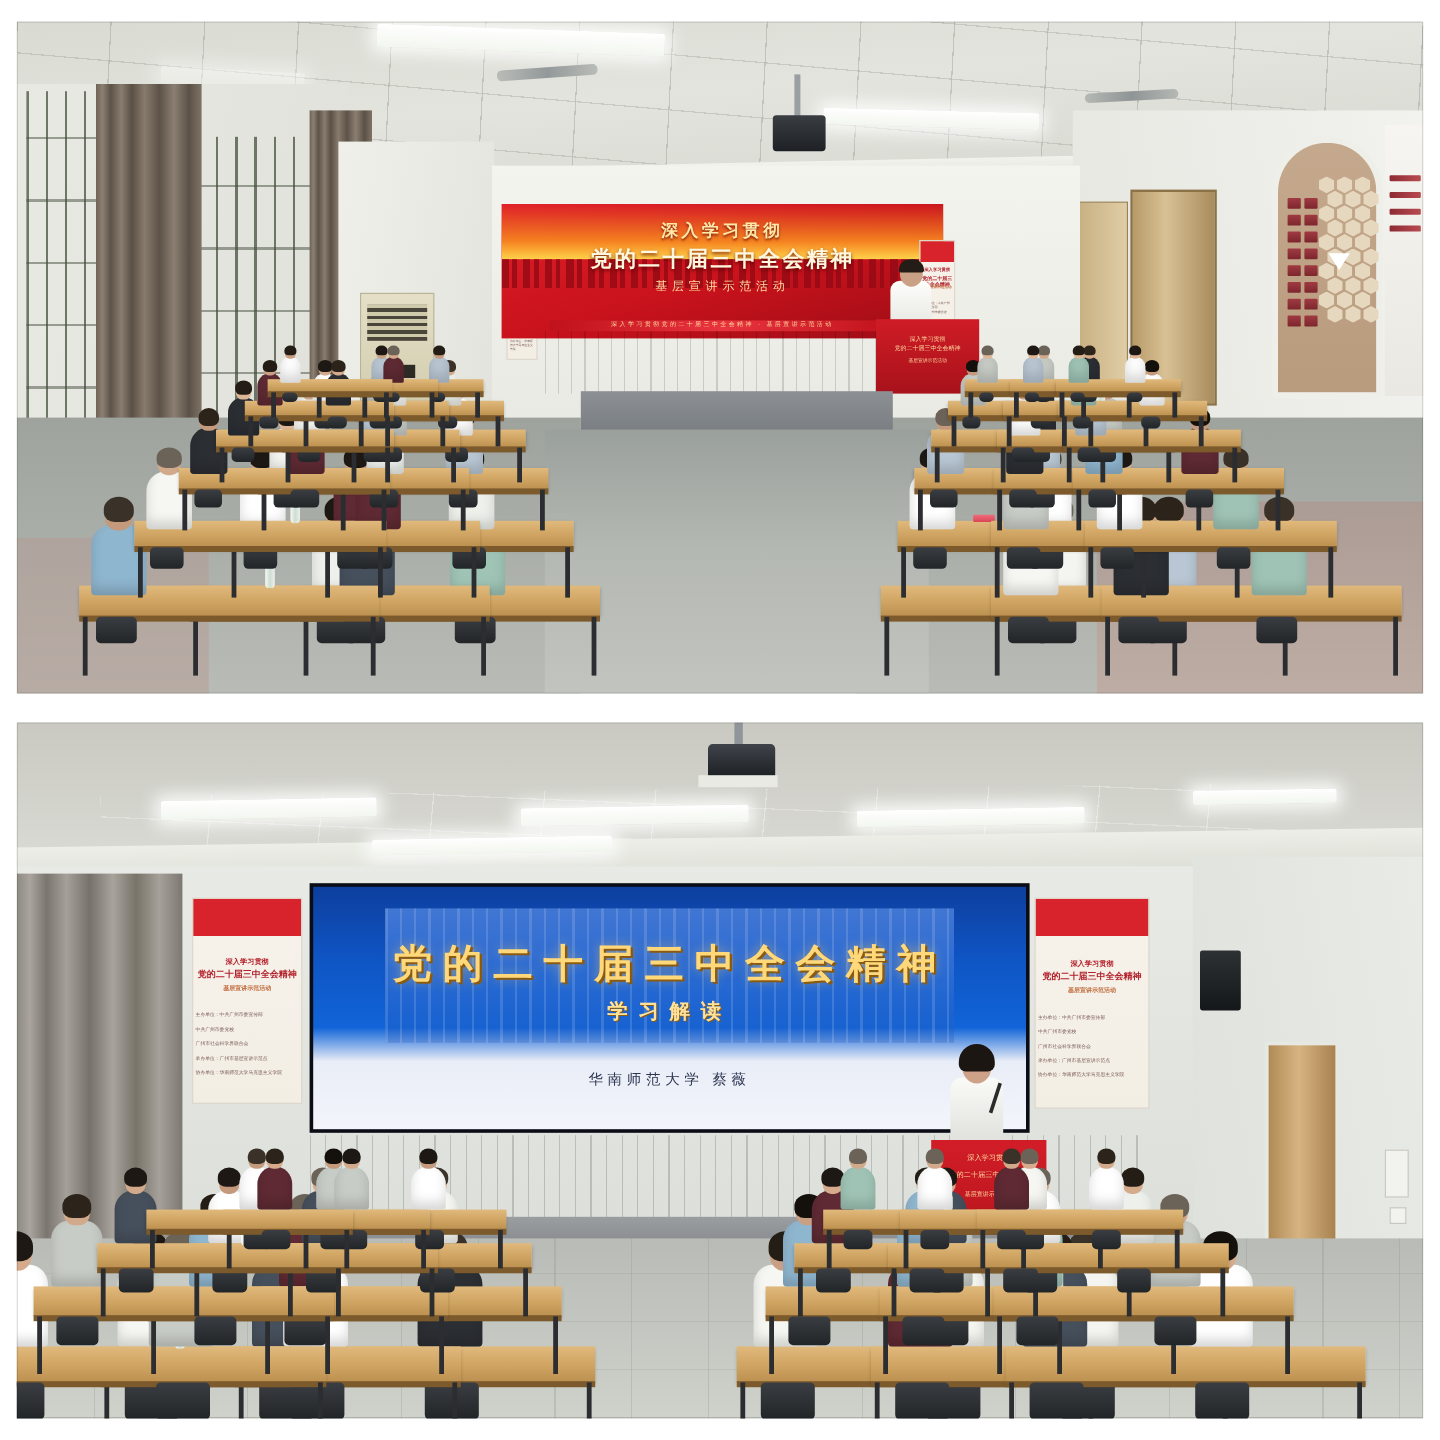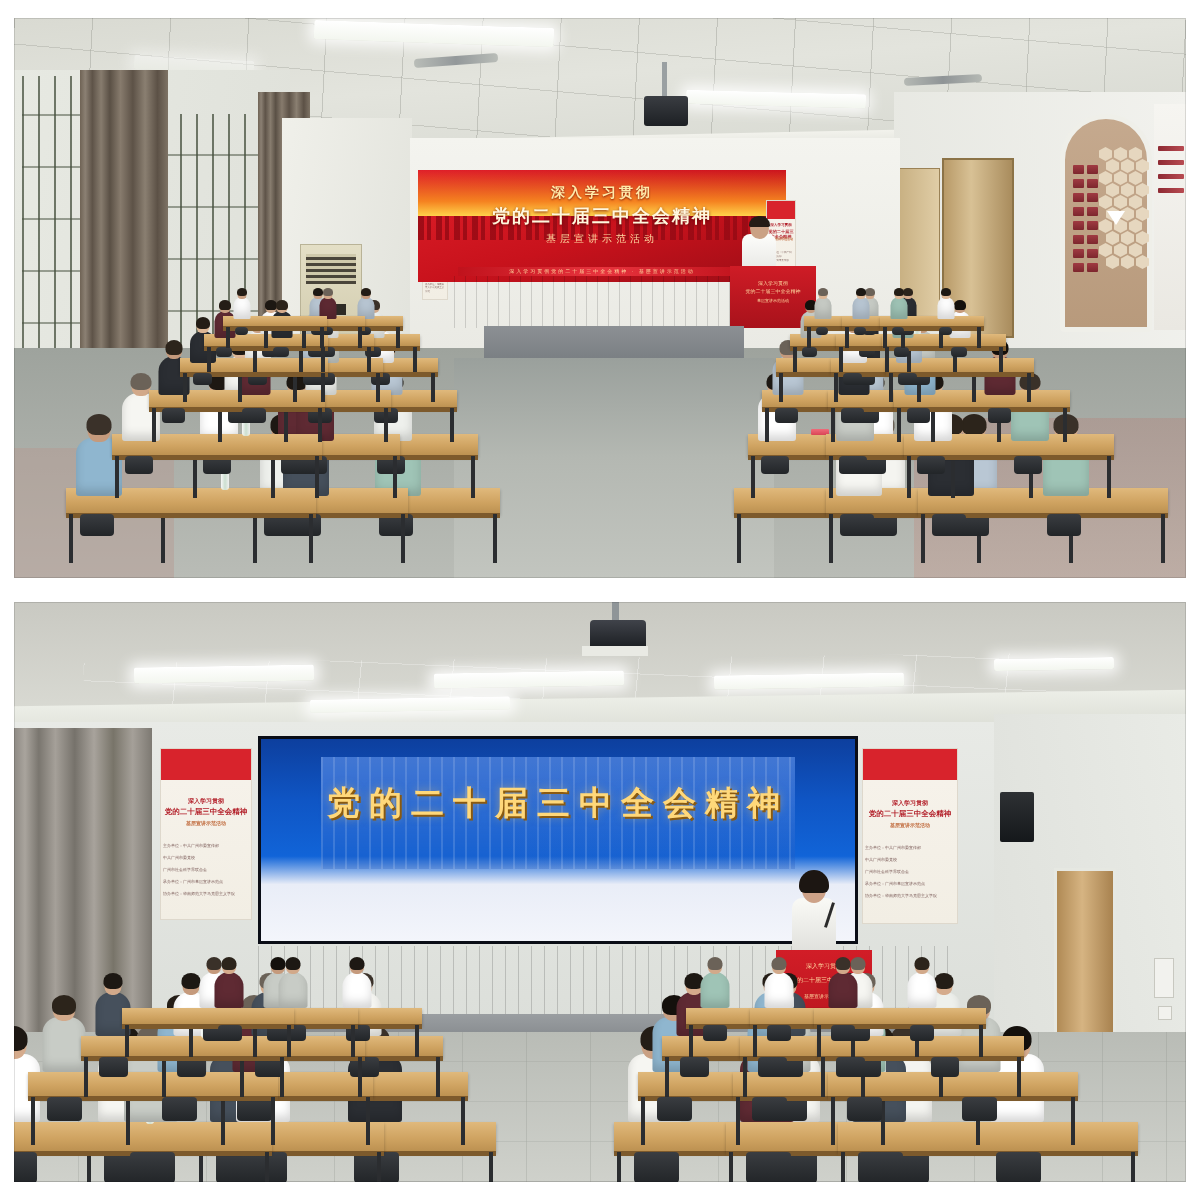--- a/index.html
+++ b/index.html
@@ -1191,20 +1191,22 @@
       <div class="sp-body" style="top:106px;font-size:4px">中共广州市委党校</div>
       <div class="sp-body" style="top:118px;font-size:4px">广州市社会科学界联合会</div>
       <div class="sp-body" style="top:130px;font-size:4px">承办单位：广州市基层宣讲示范点</div>
       <div class="sp-body" style="top:142px;font-size:4px">协办单位：华南师范大学马克思主义学院</div>
     </div>
 
     <div class="layer b-screen-frame">
       <div class="b-screen">
         <div class="b-screen-arch"></div>
         <div class="b-screen-t1">党的二十届三中全会精神</div>
+        <div class="b-screen-t2">学习解读</div>
+        <div class="b-screen-t3">华南师范大学  蔡薇</div>
       </div>
     </div>
 
     <div class="layer side-panel b-sp-right">
       <div class="sp-title" style="top:50px;font-size:6px">深入学习贯彻</div>
       <div class="sp-title" style="top:60px;font-size:7.5px">党的二十届三中全会精神</div>
       <div class="sp-title" style="top:73px;font-size:5px;color:#c06a3c">基层宣讲示范活动</div>
       <div class="sp-body" style="top:96px;font-size:4px">主办单位：中共广州市委宣传部</div>
       <div class="sp-body" style="top:108px;font-size:4px">中共广州市委党校</div>
       <div class="sp-body" style="top:120px;font-size:4px">广州市社会科学界联合会</div>

